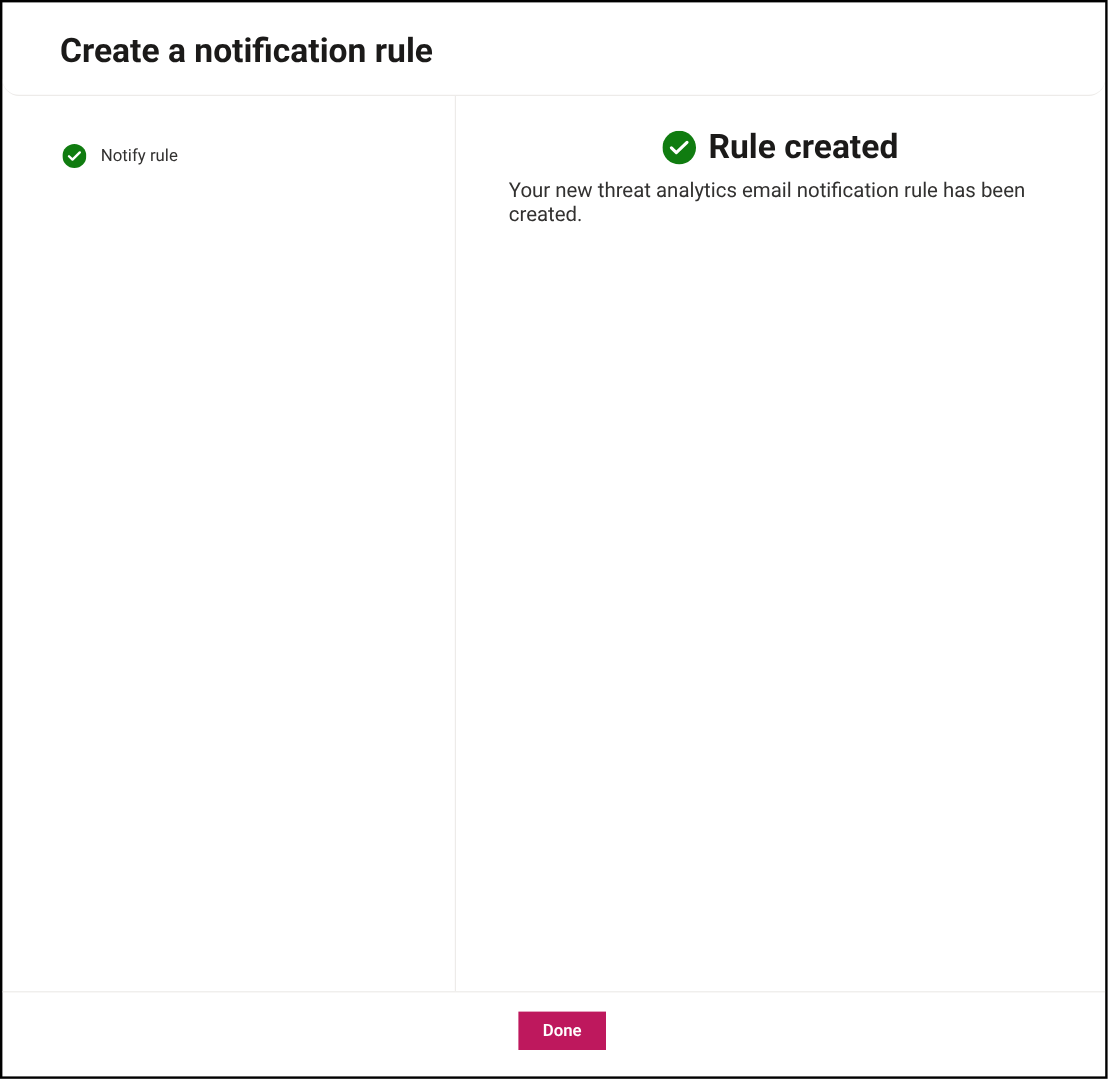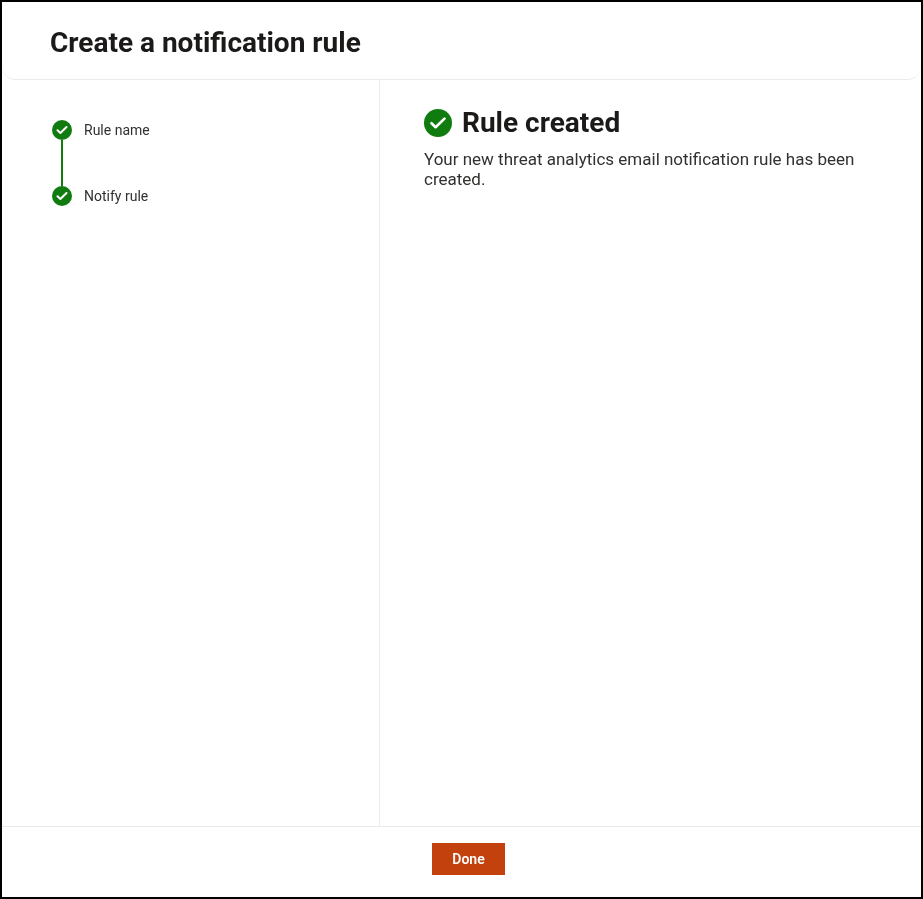--- a/index.html
+++ b/index.html
@@ -76,20 +76,21 @@
     }
     .main {
       flex: 1;
       padding: 26px 44px;
     }
     .result-heading-row {
       display: flex;
       align-items: center;
       gap: 10px;
       margin-bottom: 10px;
+      justify-content: center;
     }
     .result-heading {
       font-size: 28px;
       font-weight: 700;
       color: #1b1a19;
     }
     .result-subtext {
       font-size: 17px;
       color: #323130;
     }
@@ -100,21 +101,21 @@
       align-items: center;
       justify-content: center;
     }
     .footer {
       border-top: 1px solid #edebe9;
       padding: 16px 0 22px 0;
       display: flex;
       justify-content: center;
     }
     .done-button {
-      background: #c2410c;
+      background: #be185d;
       color: #ffffff;
       border: none;
       padding: 8px 20px;
       font-size: 14px;
       font-weight: 600;
       cursor: pointer;
       font-family: inherit;
       margin-left: 14px;
     }
   </style>
@@ -123,30 +124,20 @@
 
 <div class="header">
   <h1 class="header-title">Create a notification rule</h1>
 </div>
 
 <div class="body">
 
   <nav class="sidebar">
     <ol class="steps">
 
-      <li class="step">
-        <span class="step-icon">
-          <svg viewBox="0 0 20 20" width="20" height="20">
-            <circle cx="10" cy="10" r="10" fill="#107c10"></circle>
-            <path d="M5.5 10.2 L8.4 13 L14.5 7" stroke="#ffffff" stroke-width="2" fill="none" stroke-linecap="round" stroke-linejoin="round"></path>
-          </svg>
-        </span>
-        <span class="step-label">Rule name</span>
-        <span class="step-connector"></span>
-      </li>
 
 
 
       <li class="step">
         <span class="step-icon">
           <svg viewBox="0 0 20 20" width="20" height="20">
             <circle cx="10" cy="10" r="10" fill="#107c10"></circle>
             <path d="M5.5 10.2 L8.4 13 L14.5 7" stroke="#ffffff" stroke-width="2" fill="none" stroke-linecap="round" stroke-linejoin="round"></path>
           </svg>
         </span>

